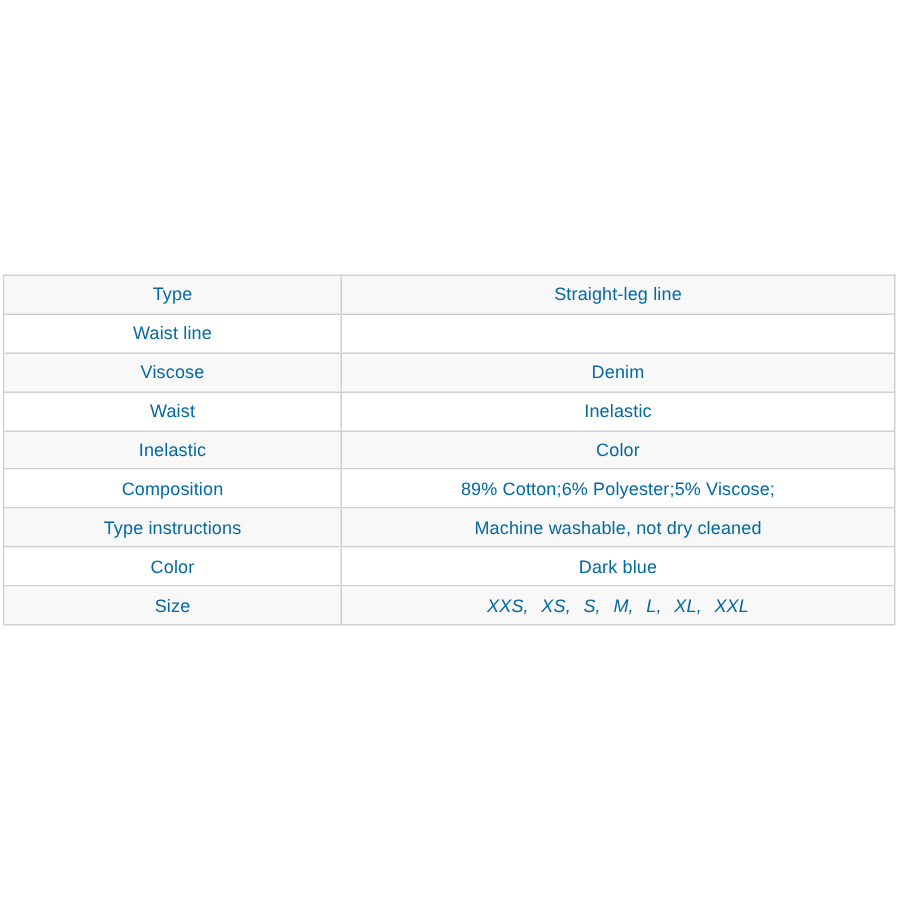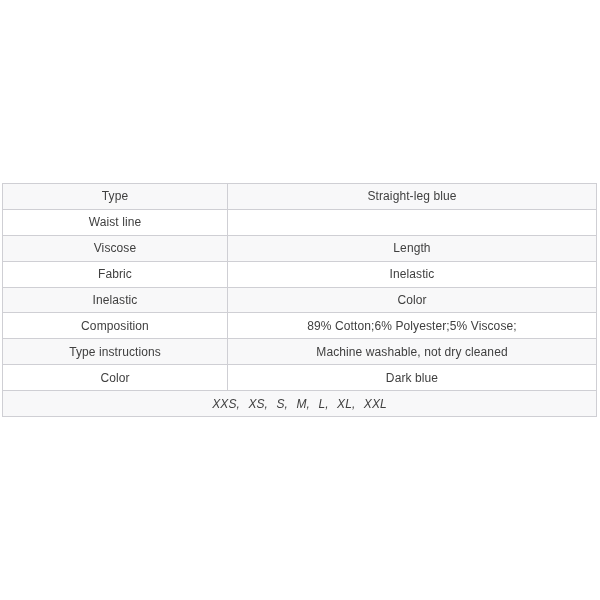--- a/index.html
+++ b/index.html
@@ -33,21 +33,21 @@
     background: #ffffff;
   }
   .row:nth-child(odd) {
     background: #f8f8f9;
   }
   .cell {
     display: flex;
     align-items: center;
     justify-content: center;
     font-size: 12px;
-    color: #404040;
+    color: #0369a1;
     letter-spacing: 0.1px;
     box-sizing: border-box;
     overflow: hidden;
     white-space: nowrap;
   }
   .cell.label {
     width: 225px;
     border-right: 1px solid #cfcfd4;
   }
   .cell.value {
@@ -59,34 +59,34 @@
   }
 </style>
 </head>
 <body>
 
 <div class="canvas">
   <div class="spec-table">
 
     <div class="row">
       <div class="cell label">Type</div>
-      <div class="cell value">Straight-leg blue</div>
+      <div class="cell value">Straight-leg line</div>
     </div>
 
     <div class="row">
       <div class="cell label">Waist line</div>
     </div>
 
     <div class="row">
       <div class="cell label">Viscose</div>
-      <div class="cell value">Length</div>
+      <div class="cell value">Denim</div>
     </div>
 
     <div class="row">
-      <div class="cell label">Fabric</div>
+      <div class="cell label">Waist</div>
       <div class="cell value">Inelastic</div>
     </div>
 
     <div class="row">
       <div class="cell label">Inelastic</div>
       <div class="cell value">Color</div>
     </div>
 
     <div class="row">
       <div class="cell label">Composition</div>
@@ -97,17 +97,18 @@
       <div class="cell label">Type instructions</div>
       <div class="cell value">Machine washable, not dry cleaned</div>
     </div>
 
     <div class="row">
       <div class="cell label">Color</div>
       <div class="cell value">Dark blue</div>
     </div>
 
     <div class="row">
+      <div class="cell label">Size</div>
       <div class="cell value">XXS, XS, S, M, L, XL, XXL</div>
     </div>
 
   </div>
 </div>
 
 </body></html>

